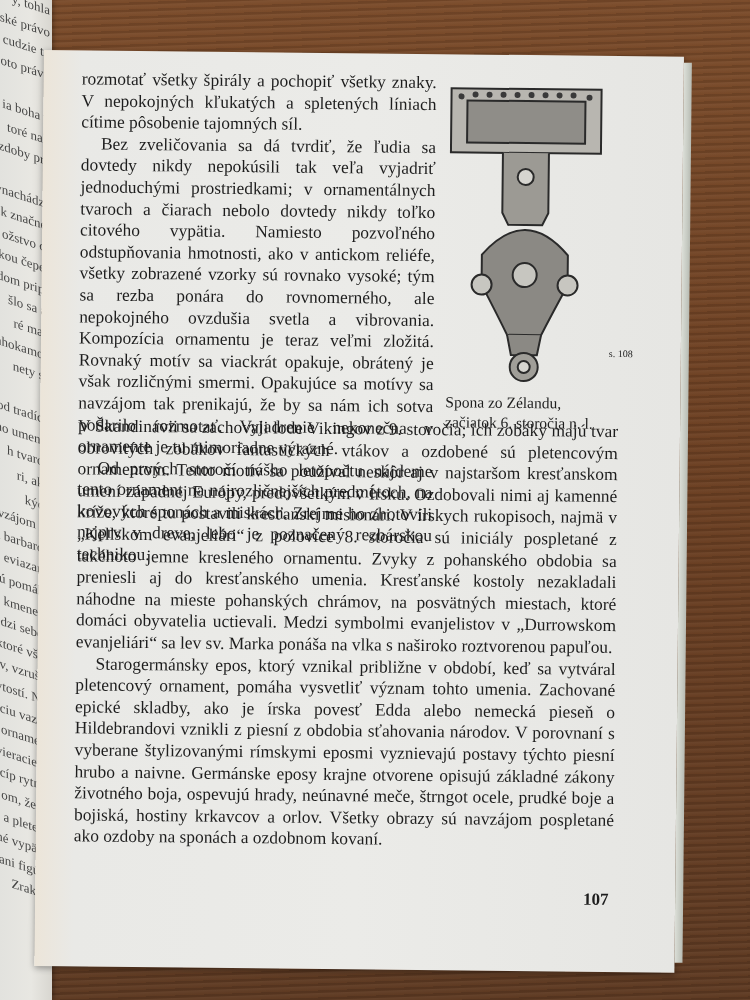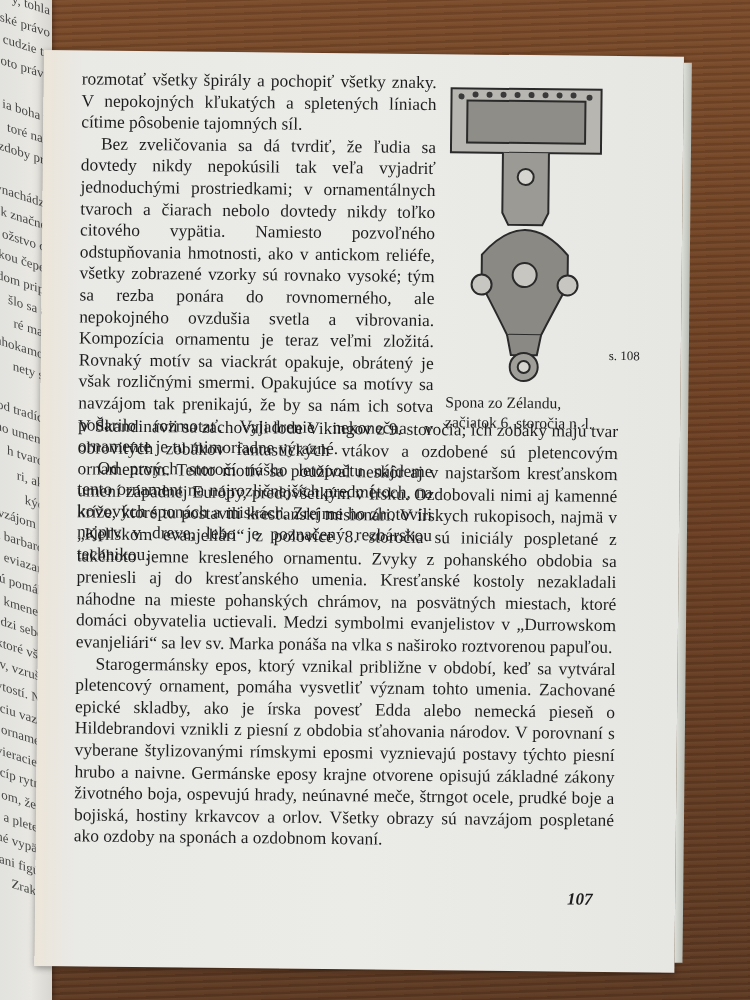--- a/index.html
+++ b/index.html
@@ -42,29 +42,29 @@
     position: absolute; left: 38px; top: 365px; width: 540px;
     font-size: 17.4px; line-height: 21.6px; color: #1d1d1d;
     text-align: justify;
   }
   p { margin: 0; text-indent: 20px; }
   p.noindent { text-indent: 0; }
   .figure {
     position: absolute; left: 400px; top: 30px; width: 180px; height: 300px;
   }
   .ref {
-    position: absolute; left: 568px; top: 292px; font-size: 13px; color: #222;
+    position: absolute; left: 568px; top: 292px; font-size: 10px; color: #222;
   }
   .caption {
     position: absolute; left: 405px; top: 338px; width: 200px;
     font-size: 15.5px; line-height: 20px; color: #1d1d1d;
   }
   .page-number {
-    position: absolute; left: 532px; top: 834px; font-size: 17px;
-    font-weight: bold; font-style: italic; color: #1d1d1d;
+    position: absolute; left: 548px; top: 834px; font-size: 17px;
+    font-weight: bold; color: #1d1d1d;
   }
 </style>
 </head>
 <body>
 
 <div class="left-page">
   <div class="edge-lines" id="edge-lines">
       <div>y, tohla</div>
       <div>ské právo</div>
       <div>o cudzie to</div>

